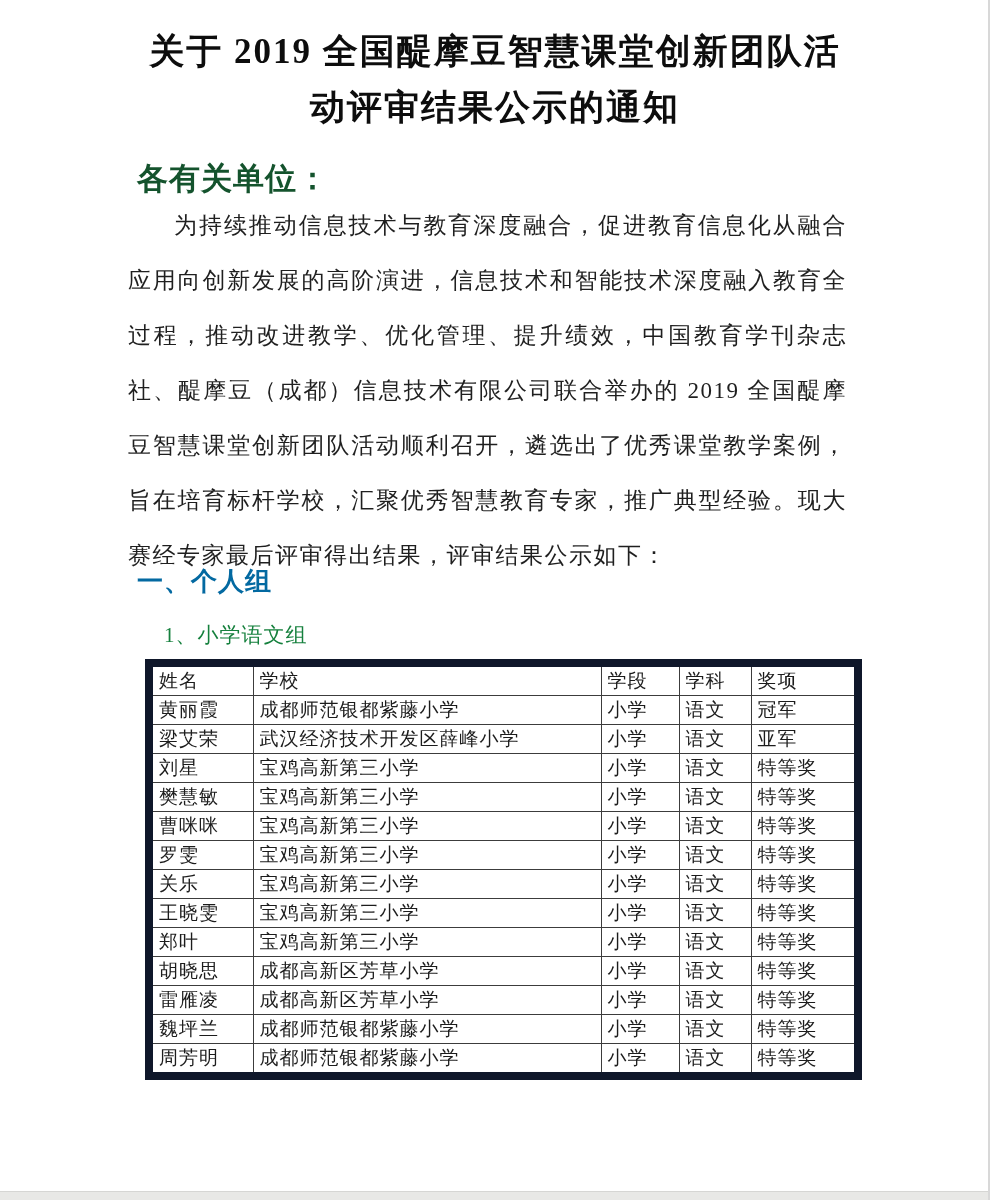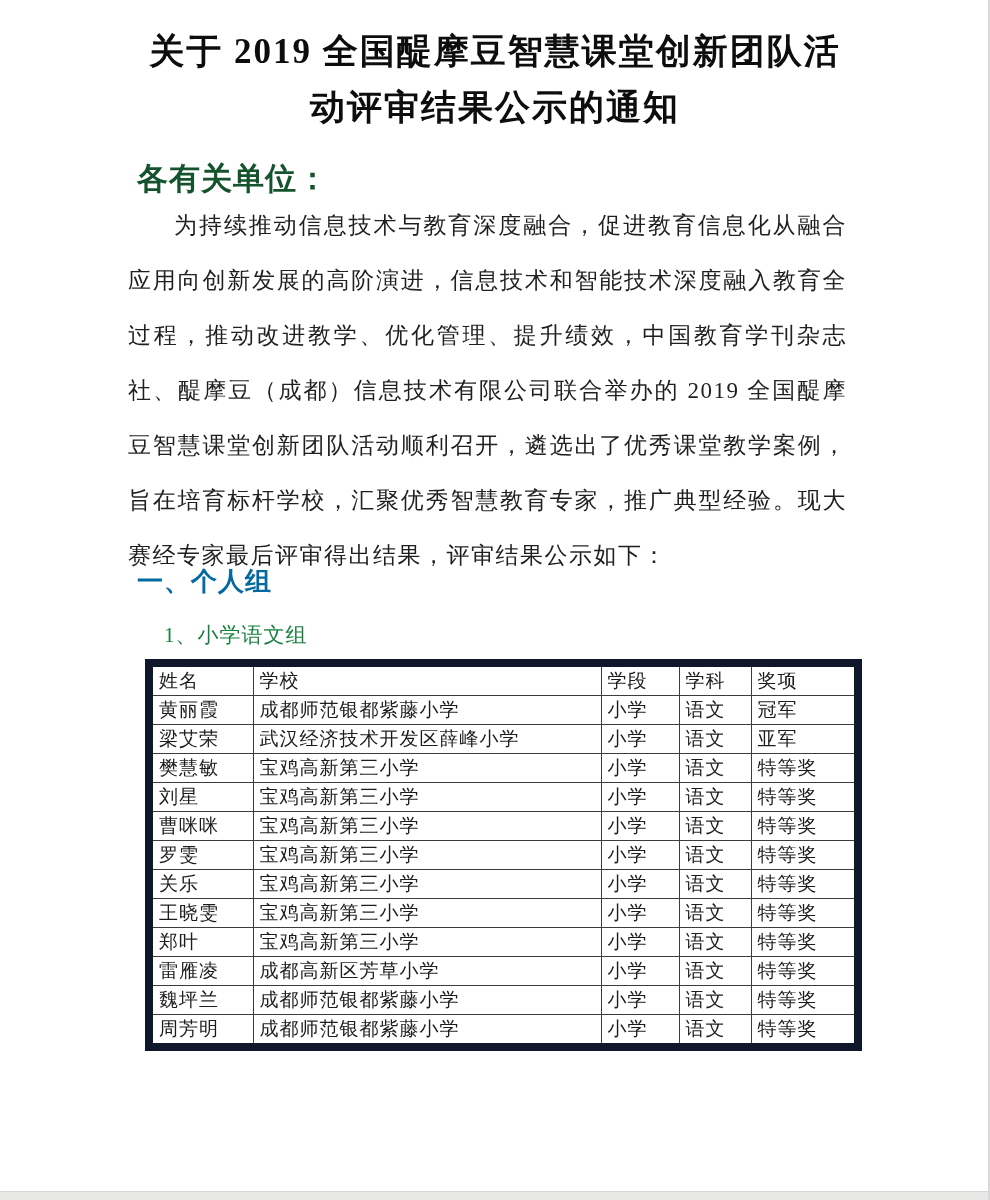--- a/index.html
+++ b/index.html
@@ -159,34 +159,34 @@
           <td>冠军</td>
         </tr>
         <tr>
           <td>梁艾荣</td>
           <td>武汉经济技术开发区薛峰小学</td>
           <td>小学</td>
           <td>语文</td>
           <td>亚军</td>
         </tr>
         <tr>
+          <td>刘星</td>
+          <td>宝鸡高新第三小学</td>
+          <td>小学</td>
+          <td>语文</td>
+          <td>特等奖</td>
+        </tr>
+        <tr>
           <td>樊慧敏</td>
           <td>宝鸡高新第三小学</td>
           <td>小学</td>
           <td>语文</td>
           <td>特等奖</td>
         </tr>
         <tr>
-          <td>刘星</td>
-          <td>宝鸡高新第三小学</td>
-          <td>小学</td>
-          <td>语文</td>
-          <td>特等奖</td>
-        </tr>
-        <tr>
           <td>曹咪咪</td>
           <td>宝鸡高新第三小学</td>
           <td>小学</td>
           <td>语文</td>
           <td>特等奖</td>
         </tr>
         <tr>
           <td>罗雯</td>
           <td>宝鸡高新第三小学</td>
           <td>小学</td>
@@ -203,20 +203,27 @@
         <tr>
           <td>王晓雯</td>
           <td>宝鸡高新第三小学</td>
           <td>小学</td>
           <td>语文</td>
           <td>特等奖</td>
         </tr>
         <tr>
           <td>郑叶</td>
           <td>宝鸡高新第三小学</td>
+          <td>小学</td>
+          <td>语文</td>
+          <td>特等奖</td>
+        </tr>
+        <tr>
+          <td>胡晓思</td>
+          <td>成都高新区芳草小学</td>
           <td>小学</td>
           <td>语文</td>
           <td>特等奖</td>
         </tr>
         <tr>
           <td>雷雁凌</td>
           <td>成都高新区芳草小学</td>
           <td>小学</td>
           <td>语文</td>
           <td>特等奖</td>

